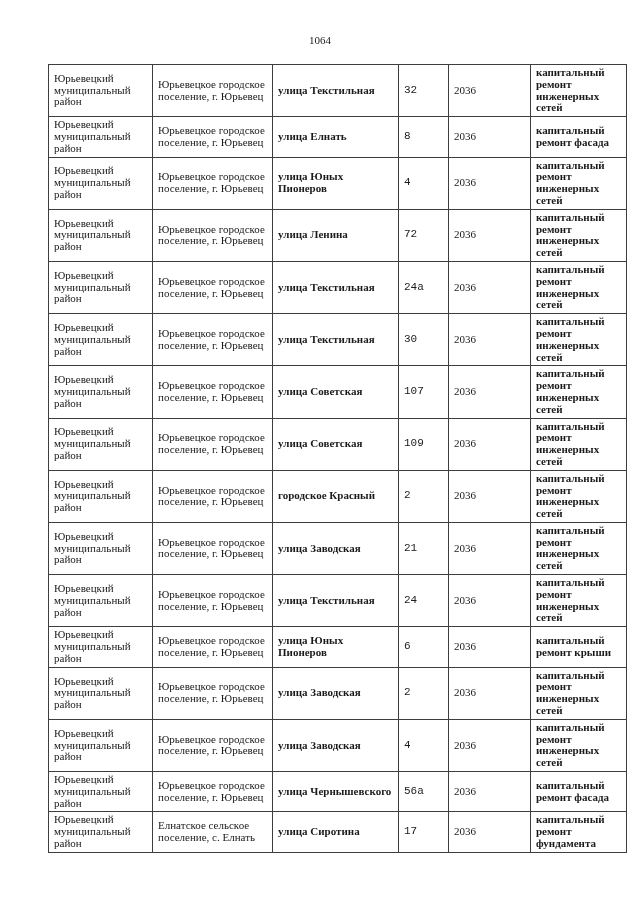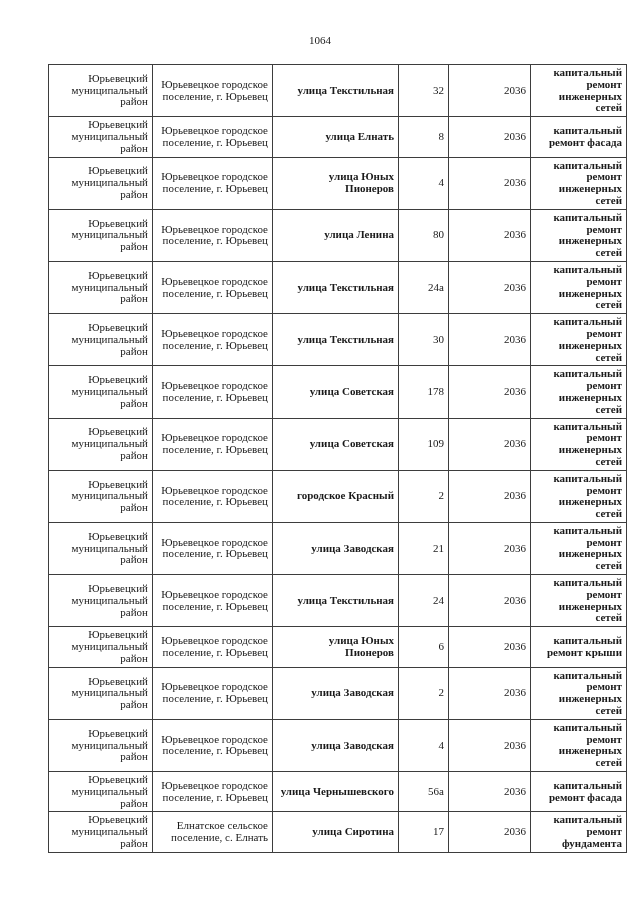--- a/index.html
+++ b/index.html
@@ -21,35 +21,34 @@
     text-align: center;
     font-size: 11px;
     line-height: 14px;
     color: #1a1a1a;
   }
   table.repair-table {
     border-collapse: collapse;
     table-layout: fixed;
     width: 578px;
     margin: 17px 0 0 48px;
-    text-align: right;
   }
   table.repair-table td {
     border: 1px solid #3d3d3d;
     font-size: 11px;
     line-height: 11.8px;
     vertical-align: middle;
     padding: 2px 4px 2px 5px;
     color: #1a1a1a;
     word-wrap: break-word;
   }
   td.col-district   { width: 104px; padding-right: 14px; }
   td.col-settlement { width: 120px; padding-right: 10px; }
   td.col-street     { width: 126px; padding-left: 6px; font-weight: bold; }
-  td.col-house      { width: 50px;  }
+  td.col-house      { width: 50px; font-family: Liberation Mono, monospace;  }
   td.col-year       { width: 82px;  }
   td.col-repair     { width: 96px;  padding-right: 6px; font-weight: bold; }
 </style>
 </head>
 <body>
 
 <div class="page">
 
   <div class="page-number">1064</div>
 
@@ -79,21 +78,21 @@
       <td class="col-street">улица Юных Пионеров</td>
       <td class="col-house">4</td>
       <td class="col-year">2036</td>
       <td class="col-repair">капитальный ремонт инженерных сетей</td>
     </tr>
 
     <tr>
       <td class="col-district">Юрьевецкий муниципальный район</td>
       <td class="col-settlement">Юрьевецкое городское поселение, г. Юрьевец</td>
       <td class="col-street">улица Ленина</td>
-      <td class="col-house">80</td>
+      <td class="col-house">72</td>
       <td class="col-year">2036</td>
       <td class="col-repair">капитальный ремонт инженерных сетей</td>
     </tr>
 
     <tr>
       <td class="col-district">Юрьевецкий муниципальный район</td>
       <td class="col-settlement">Юрьевецкое городское поселение, г. Юрьевец</td>
       <td class="col-street">улица Текстильная</td>
       <td class="col-house">24а</td>
       <td class="col-year">2036</td>
@@ -106,21 +105,21 @@
       <td class="col-street">улица Текстильная</td>
       <td class="col-house">30</td>
       <td class="col-year">2036</td>
       <td class="col-repair">капитальный ремонт инженерных сетей</td>
     </tr>
 
     <tr>
       <td class="col-district">Юрьевецкий муниципальный район</td>
       <td class="col-settlement">Юрьевецкое городское поселение, г. Юрьевец</td>
       <td class="col-street">улица Советская</td>
-      <td class="col-house">178</td>
+      <td class="col-house">107</td>
       <td class="col-year">2036</td>
       <td class="col-repair">капитальный ремонт инженерных сетей</td>
     </tr>
 
     <tr>
       <td class="col-district">Юрьевецкий муниципальный район</td>
       <td class="col-settlement">Юрьевецкое городское поселение, г. Юрьевец</td>
       <td class="col-street">улица Советская</td>
       <td class="col-house">109</td>
       <td class="col-year">2036</td>

